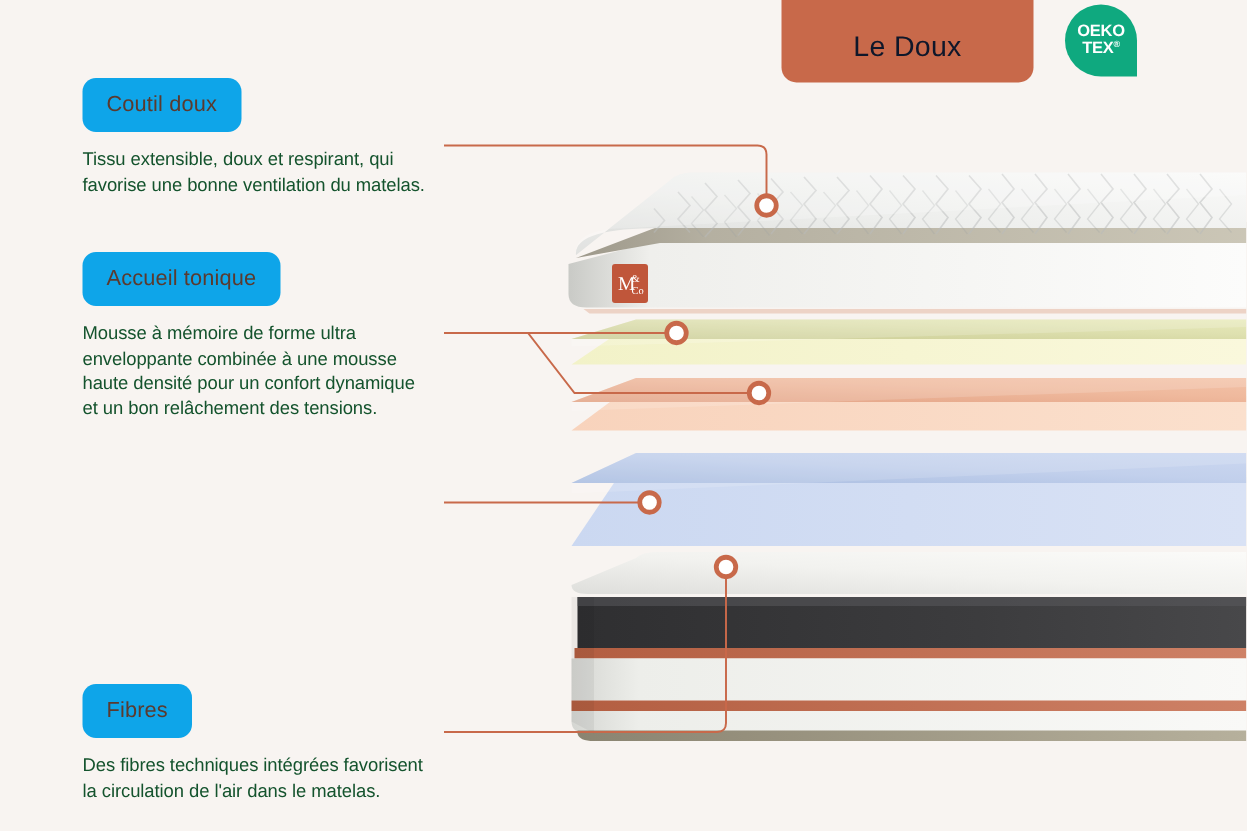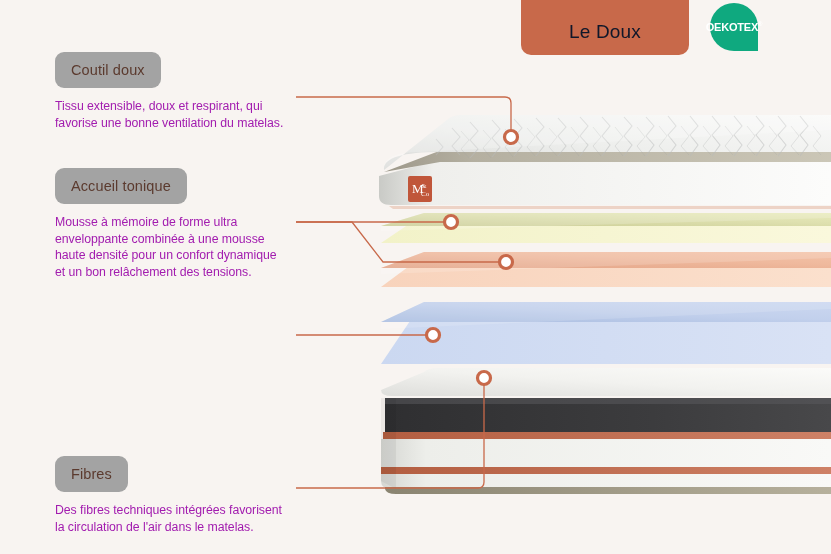--- a/index.html
+++ b/index.html
@@ -44,21 +44,21 @@
 
   #oeko-logo {
     position: absolute;
     left: 710px;
     top: 3px;
     width: 48px;
     height: 48px;
     background: #0FA97F;
     border-radius: 24px 24px 0 24px;
     display: flex;
-    flex-direction: row;
+    flex-direction: column;
     align-items: center;
     justify-content: center;
     color: #FFFFFF;
     line-height: 1.0;
   }
   #oeko-logo .l1 {
     font-size: 11px;
     font-weight: bold;
     letter-spacing: -0.2px;
   }
@@ -66,31 +66,31 @@
     font-size: 11px;
     font-weight: bold;
     letter-spacing: -0.2px;
   }
   #oeko-logo .l2 sup { font-size: 6px; }
 
   
   .ann { position: absolute; left: 55px; }
   .pill {
     display: inline-block;
-    background: #a3a3a3;
+    background: #0ea5e9;
     color: #5B3A2E;
     border-radius: 9px;
     padding: 10px 16px;
     font-size: 14.5px;
     letter-spacing: 0.1px;
     white-space: nowrap;
   }
   .desc {
     margin-top: 10px;
-    color: #a21caf;
+    color: #14532d;
     font-size: 12.3px;
     line-height: 16.5px;
     letter-spacing: -0.05px;
     white-space: pre-line;
   }
 
   
   #mattress, #leaders {
     position: absolute;
     left: 0; top: 0;

